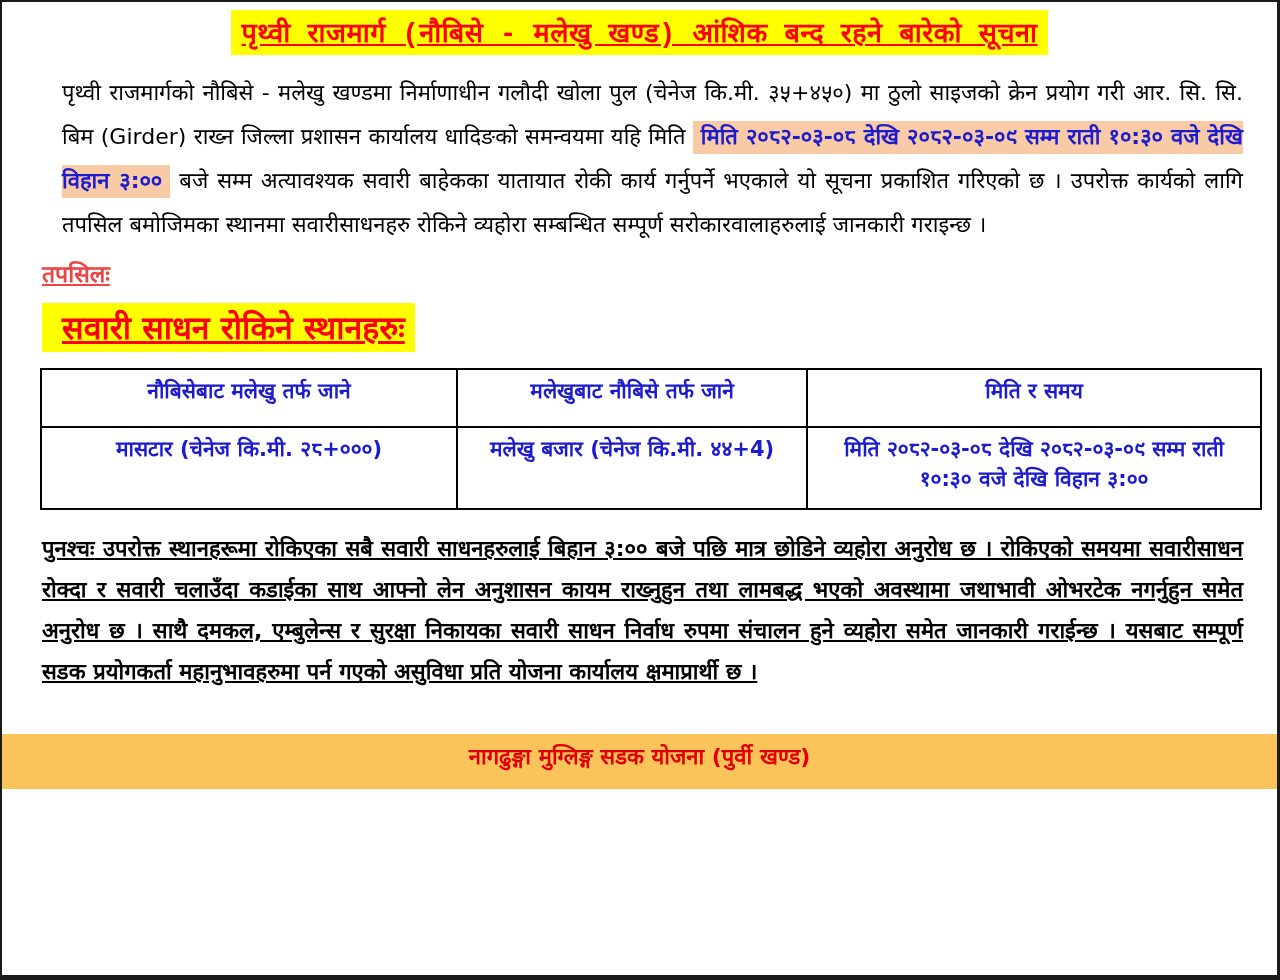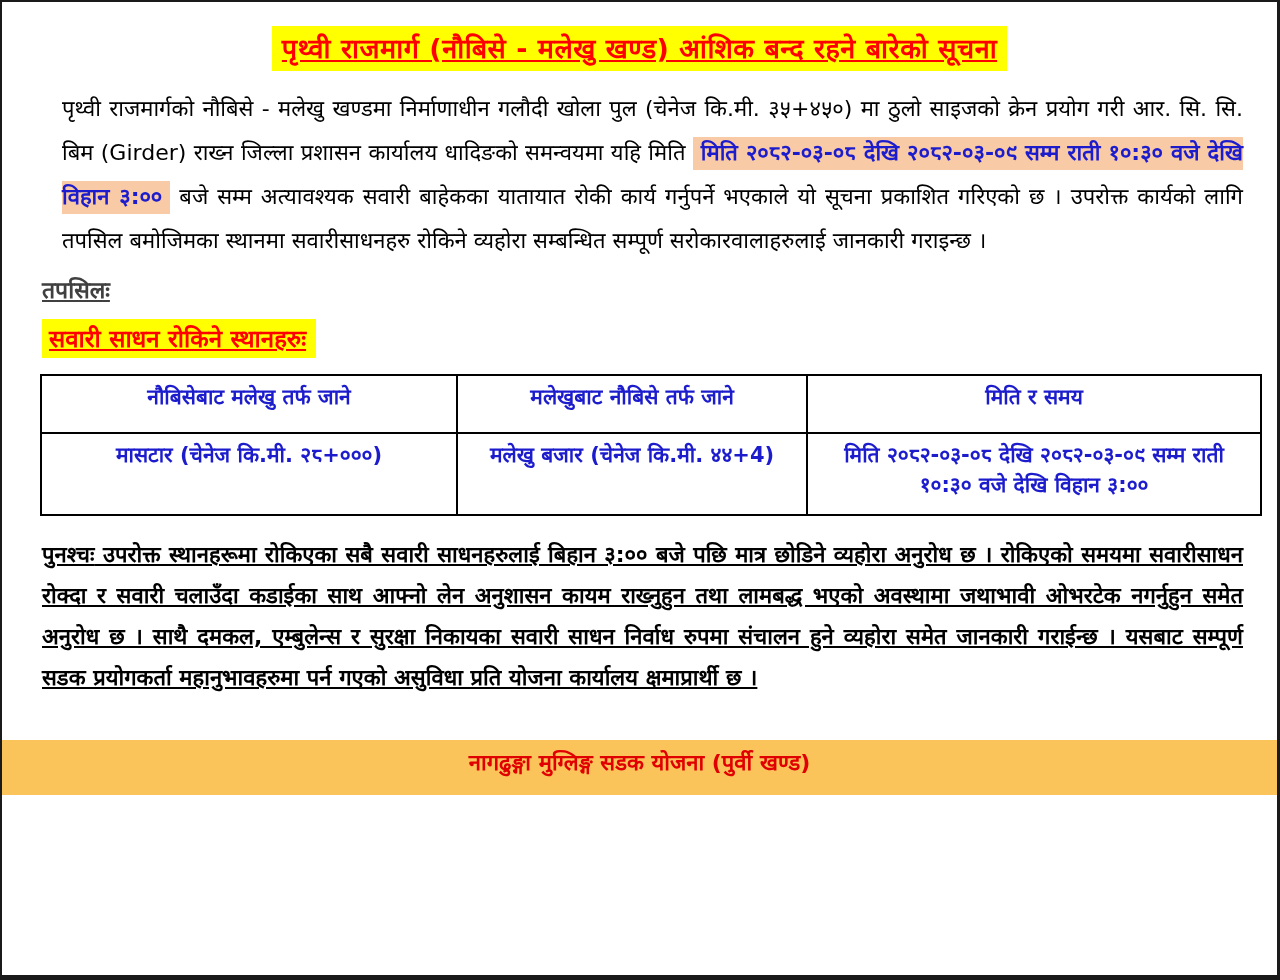--- a/index.html
+++ b/index.html
@@ -10,21 +10,21 @@
     position:relative;
     width:1280px; height:980px;
     margin:0 auto;
     background:#ffffff;
     border:2px solid #1a1a1a;
     border-bottom-width:5px;
     border-right-width:3px;
     overflow:hidden;
   }
 
-  .title-row { text-align:center; margin-top:24px; }
+  .title-row { text-align:center; margin-top:8px;font-family:Liberation Mono, monospace; }
   .title-chip {
     display:inline-block;
     background:var(--title-bg,#ffff00);
     color:var(--title-text,#ff0000);
     font-size:27px; font-weight:bold;
     text-decoration:underline;
     padding:3px 10px 5px 10px;
     letter-spacing:0.5px;
   }
 
@@ -39,31 +39,31 @@
     background:var(--date-highlight-bg,#f8cba6);
     color:var(--date-text,#1c1ccd);
     font-weight:bold;
     padding:3px 8px 5px 8px;
   }
 
   .tapasil {
     margin:10px 0 11px 40px;
     font-size:23px; font-weight:bold;
     text-decoration:underline;
-    color:#404040;
+    color:#ef4444;
   }
 
   .stops-row { margin:14px 0 0 40px; }
   .stops-chip {
     display:inline-block;
     background:var(--title-bg,#ffff00);
     color:var(--title-text,#ff0000);
-    font-size:24px; font-weight:bold;
+    font-size:32px; font-weight:bold;
     text-decoration:underline;
-    padding:2px 10px 4px 7px;
+    padding:2px 10px 4px 20px;
   }
 
   table.stops {
     margin:16px 20px 0 38px;
     width:1222px;
     border-collapse:collapse;
     table-layout:fixed;
   }
   table.stops th, table.stops td {
     border:2px solid #000;

